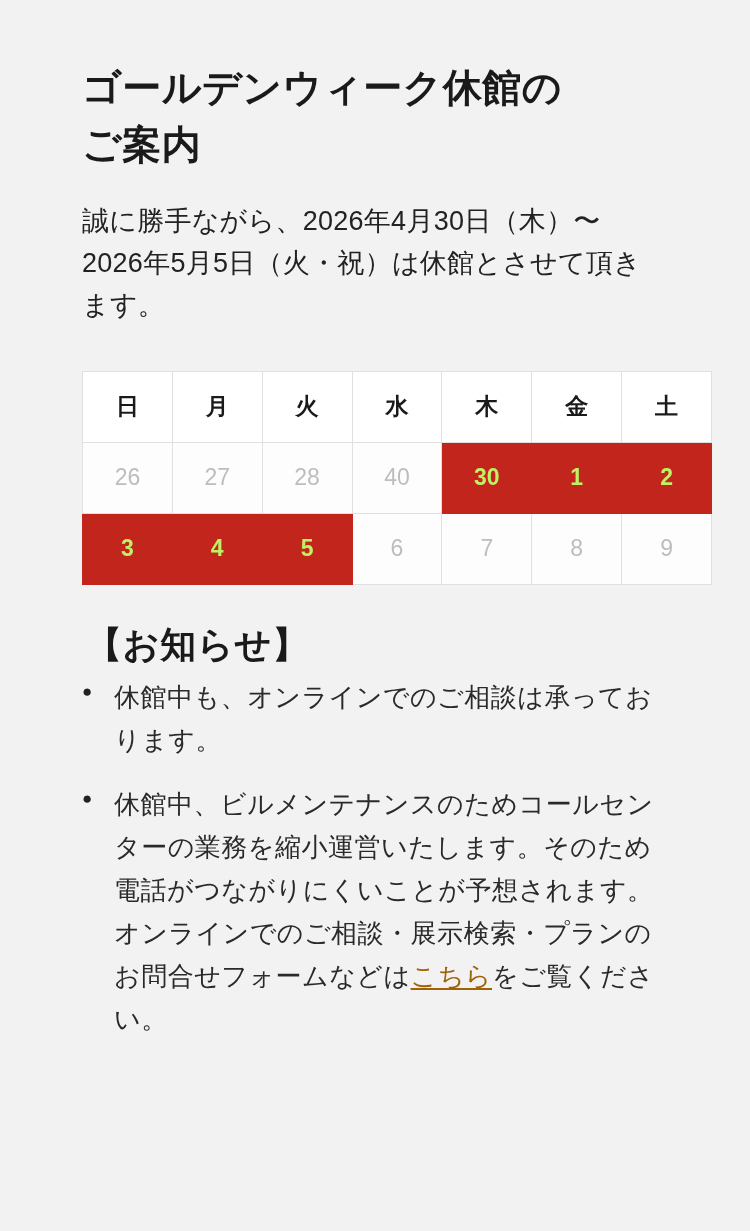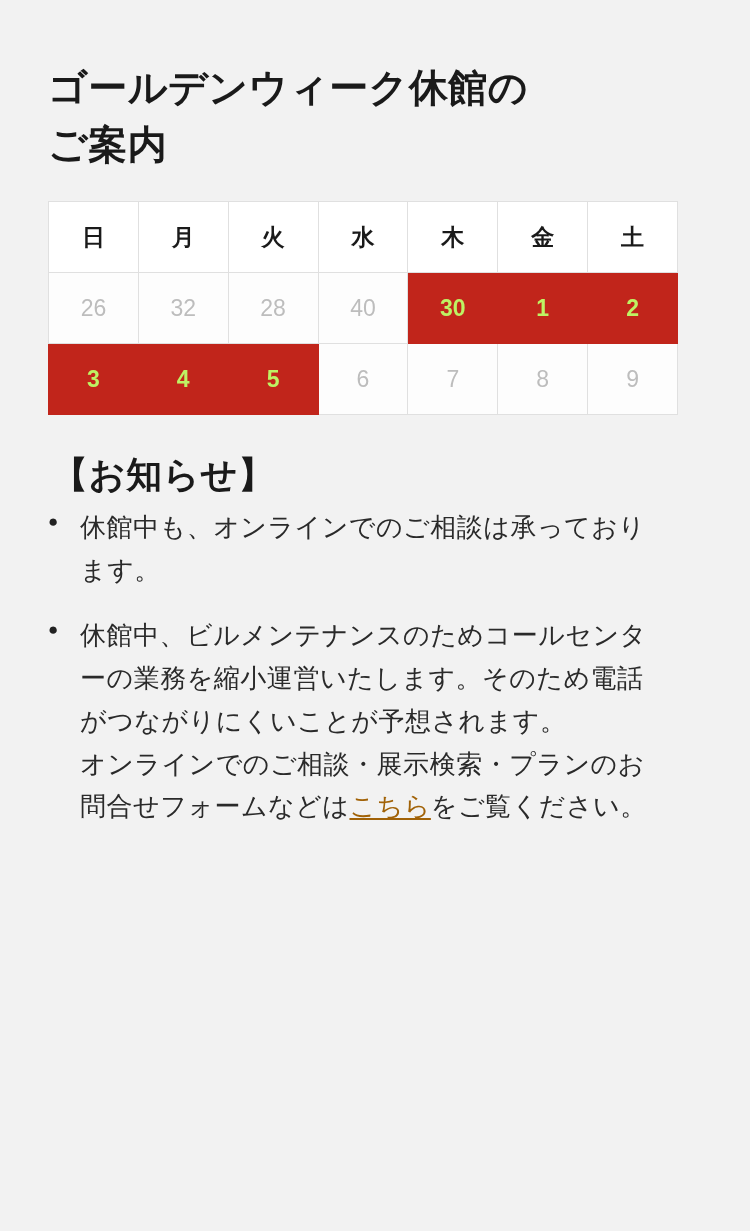--- a/index.html
+++ b/index.html
@@ -11,21 +11,21 @@
     height: 1231px;
     background: #f2f2f2;
     font-family: "Liberation Sans", "DejaVu Sans", sans-serif;
     color: #222222;
     overflow: hidden;
   }
   .page {
     box-sizing: border-box;
     width: 721px;
     height: 1231px;
-    padding: 60px 60px 0 48px;
+    padding: 60px 60px 0 82px;
   }
 
   
   .title {
     font-size: 39px;
     font-weight: bold;
     line-height: 1.45;
     letter-spacing: 0.01em;
     color: #1a1a1a;
     margin: 0 0 28px 0;
@@ -117,37 +117,38 @@
   }
 </style>
 </head>
 <body>
 
 <div class="page">
 
   <h1 class="title">ゴールデンウィーク休館の
 ご案内</h1>
 
+  <p class="lead">誠に勝手ながら、2026年4月30日（木）〜2026年5月5日（火・祝）は休館とさせて頂きます。</p>
 
   <table class="calendar">
     <thead>
       <tr>
         <th>日</th>
         <th>月</th>
         <th>火</th>
         <th>水</th>
         <th>木</th>
         <th>金</th>
         <th>土</th>
       </tr>
     </thead>
     <tbody>
       <tr>
         <td>26</td>
-        <td>32</td>
+        <td>27</td>
         <td>28</td>
         <td>40</td>
         <td class="closed">30</td>
         <td class="closed">1</td>
         <td class="closed">2</td>
       </tr>
       <tr>
         <td class="closed">3</td>
         <td class="closed">4</td>
         <td class="closed">5</td>

